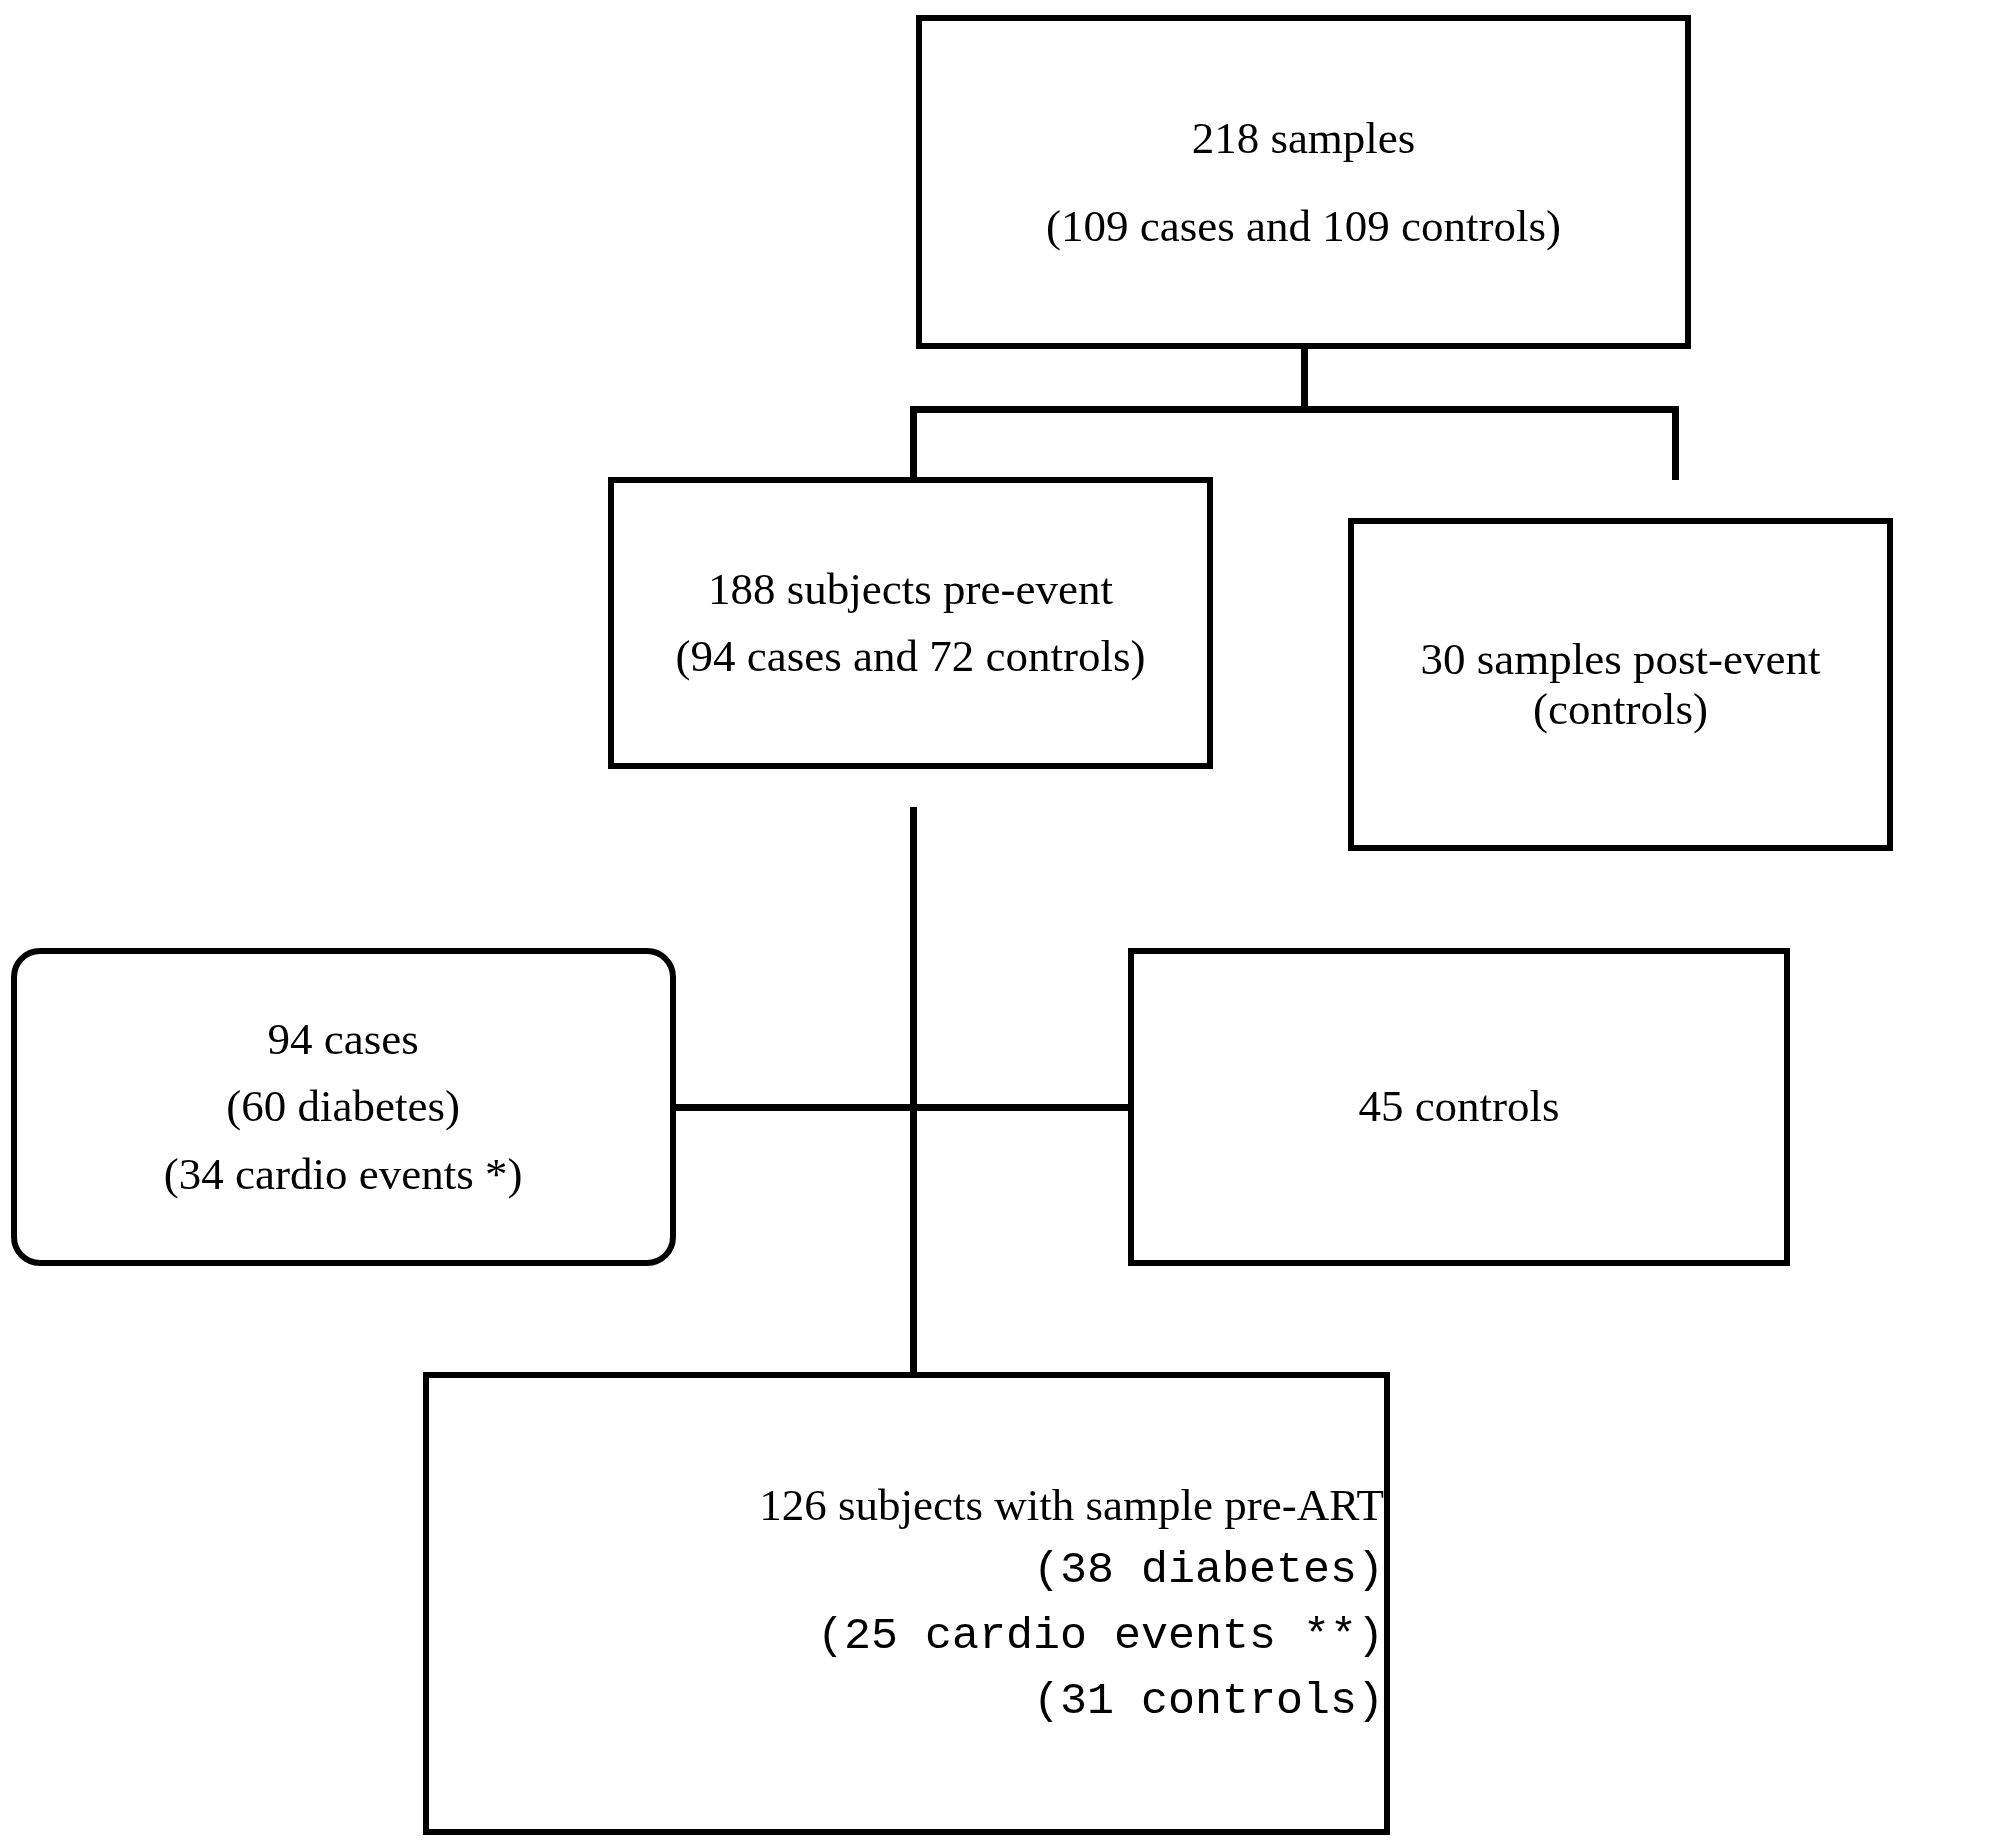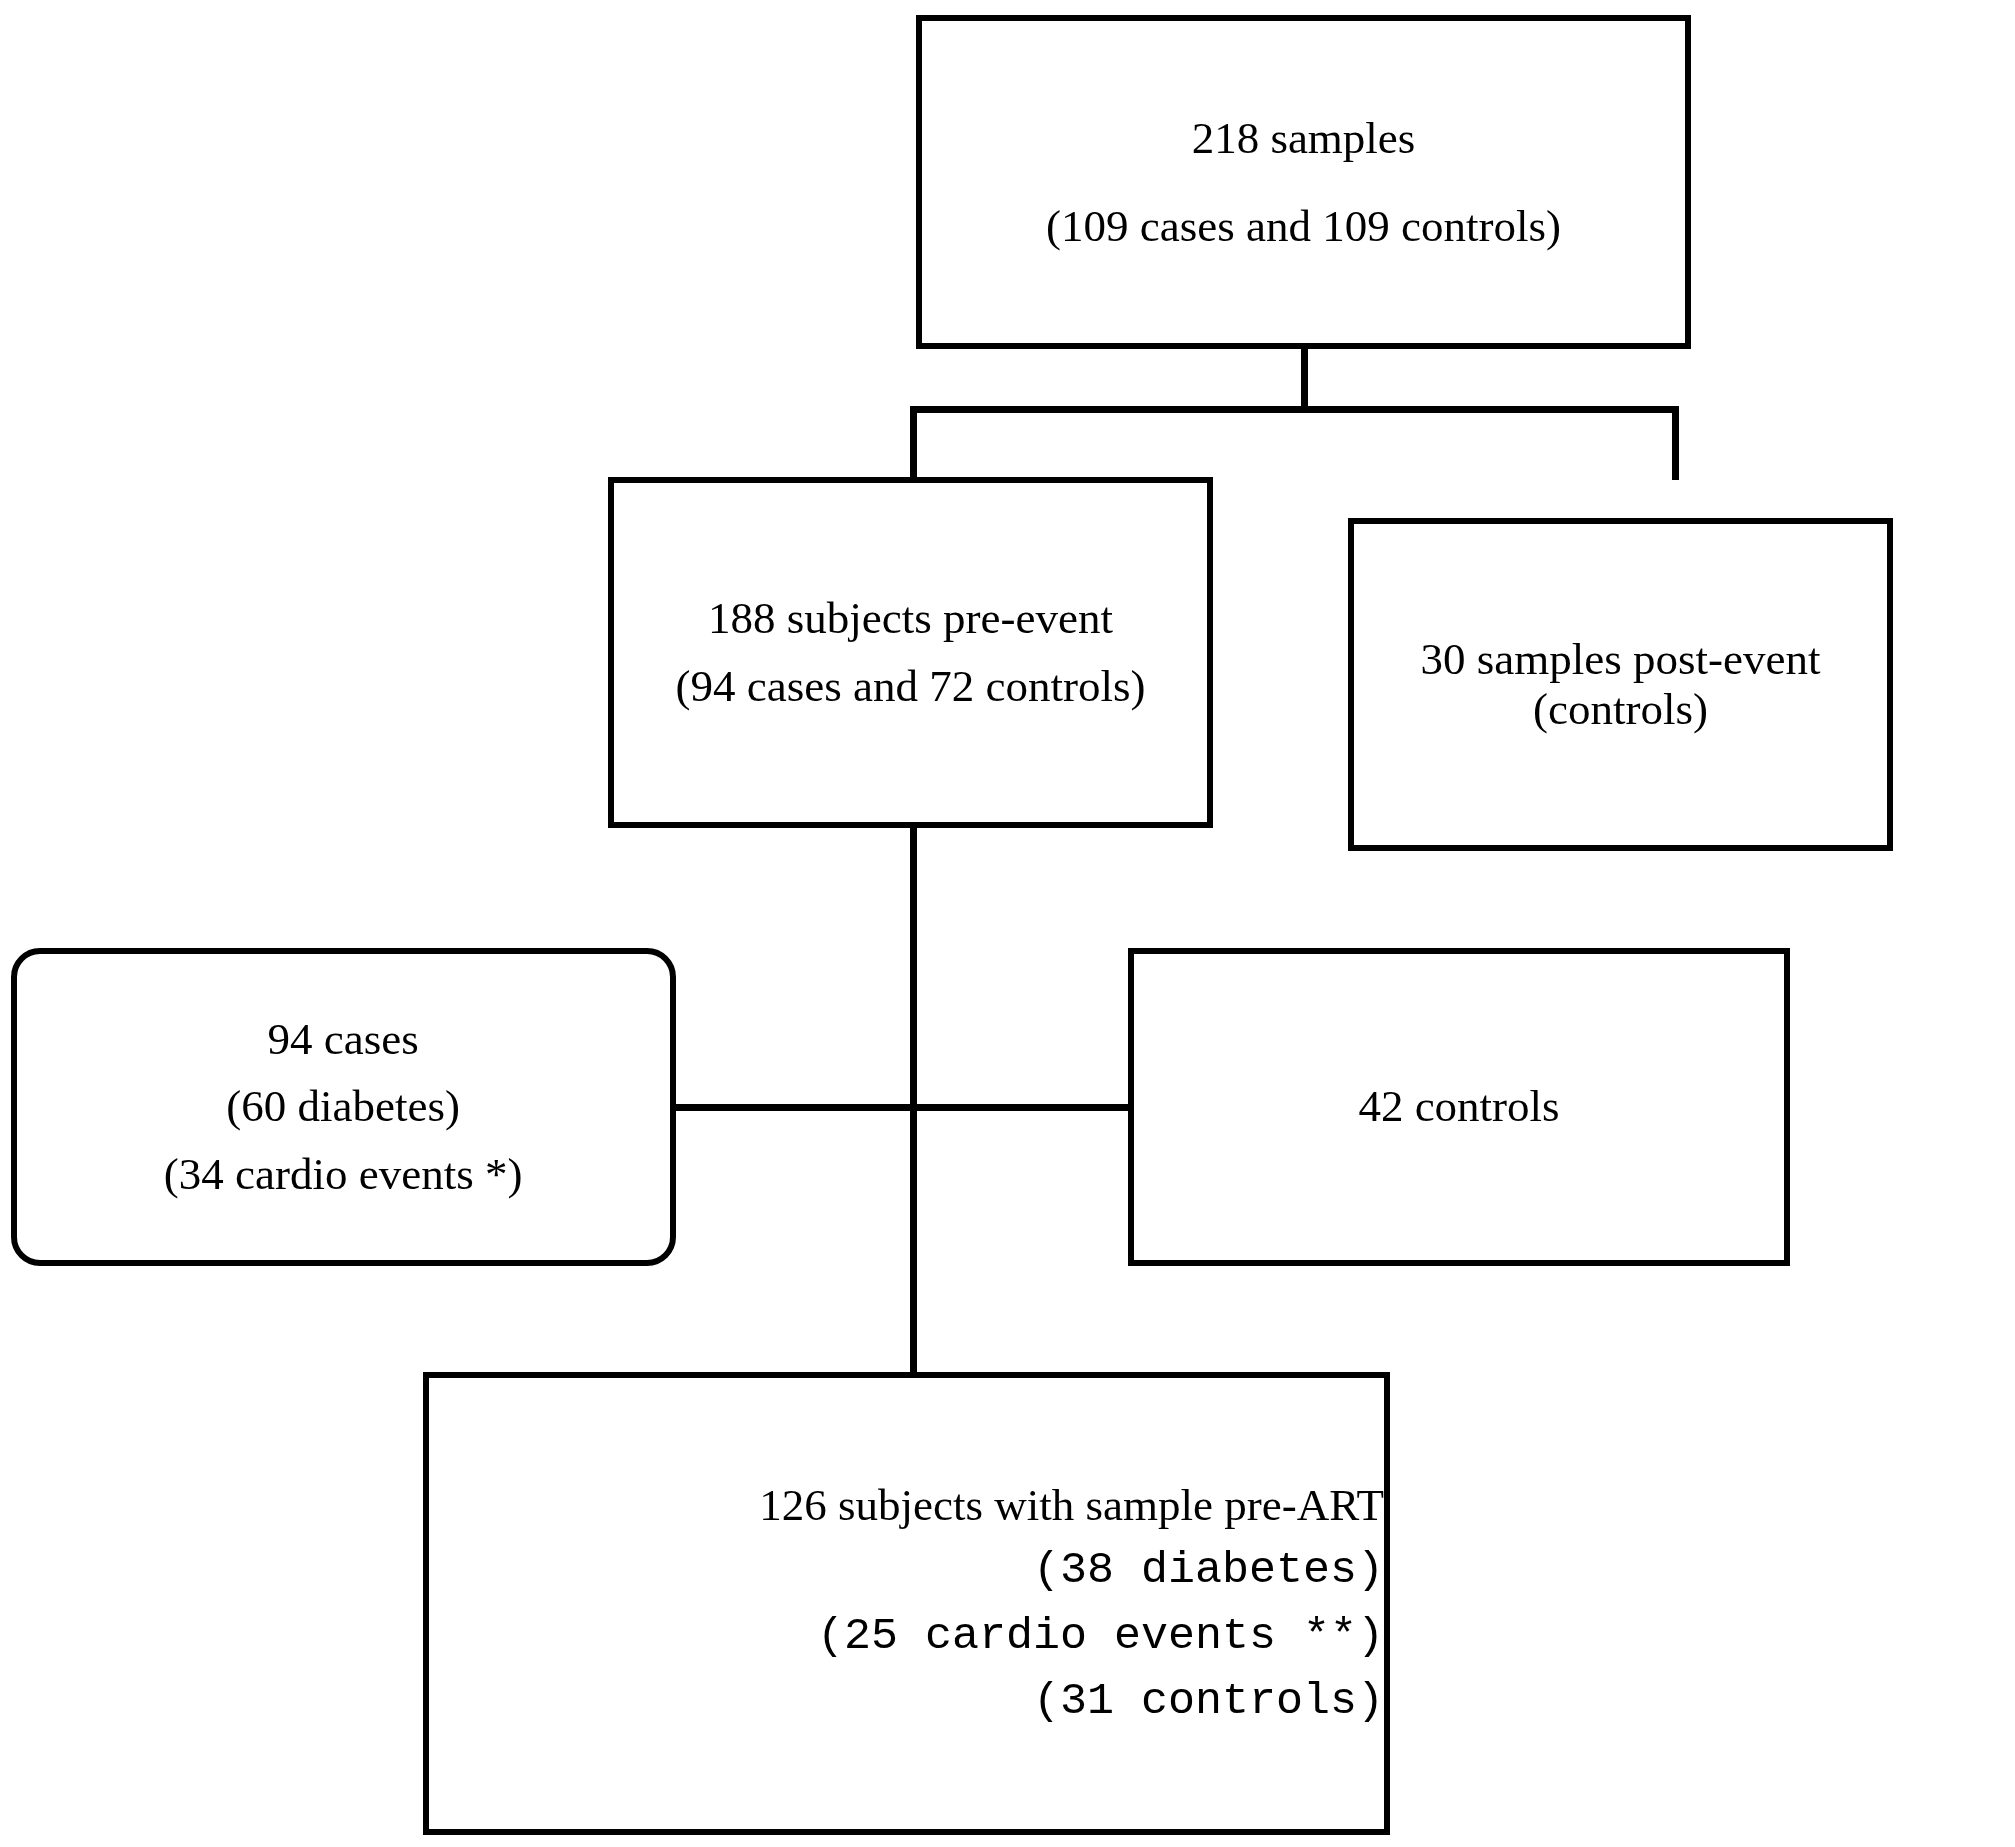--- a/index.html
+++ b/index.html
@@ -50,21 +50,21 @@
   }
   .conn-h {
     position: absolute;
     background: #000000;
     height: 6.5px;
     z-index: 1;
   }
 
   
   #box-total      { left:916px; top:15.3px;   width:775px; height:334px;gap:15px; }
-  #box-pre-event  { left:608px; top:477px;  width:605px; height:351px; }
+  #box-pre-event  { left:608px; top:477px;  width:605px; height:292px; }
   #box-post-event { left:1348px; top:470px;  width:545px; height:333px;margin-top:48px; }
   #box-cases      { left:10.6px;   top:948px; width:665px; height:318px;border-radius:29px; }
   #box-controls   { left:1128px; top:948px; width:662px; height:318px; }
   #box-pre-art    { left:423px;  top:1372px; width:967px; height:463px;align-items:flex-end; }
 
   #conn-total-down   { left:1301px; top:346px;  height:66px; }
   #conn-split-bar    { left:910px; top:406px;  width:769px; }
   #conn-split-left   { left:910px; top:406px;  height:74px; }
   #conn-split-right  { left:1672px; top:406px;  height:74px; }
   #conn-spine        { left:910px; top:807px; height:572px; }
@@ -99,21 +99,21 @@
     <span class="line">(controls)</span>
   </div>
 
   <div class="node gap-md" id="box-cases">
     <span class="line">94 cases</span>
     <span class="line">(60 diabetes)</span>
     <span class="line">(34 cardio events *)</span>
   </div>
 
   <div class="node" id="box-controls">
-    <span class="line">42 controls</span>
+    <span class="line">45 controls</span>
   </div>
 
   <div class="node gap-xl" id="box-pre-art">
     <span class="line">126 subjects with sample pre-ART</span>
     <span class="line">(38 diabetes)</span>
     <span class="line">(25 cardio events **)</span>
     <span class="line">(31 controls)</span>
   </div>
 
 </div>

